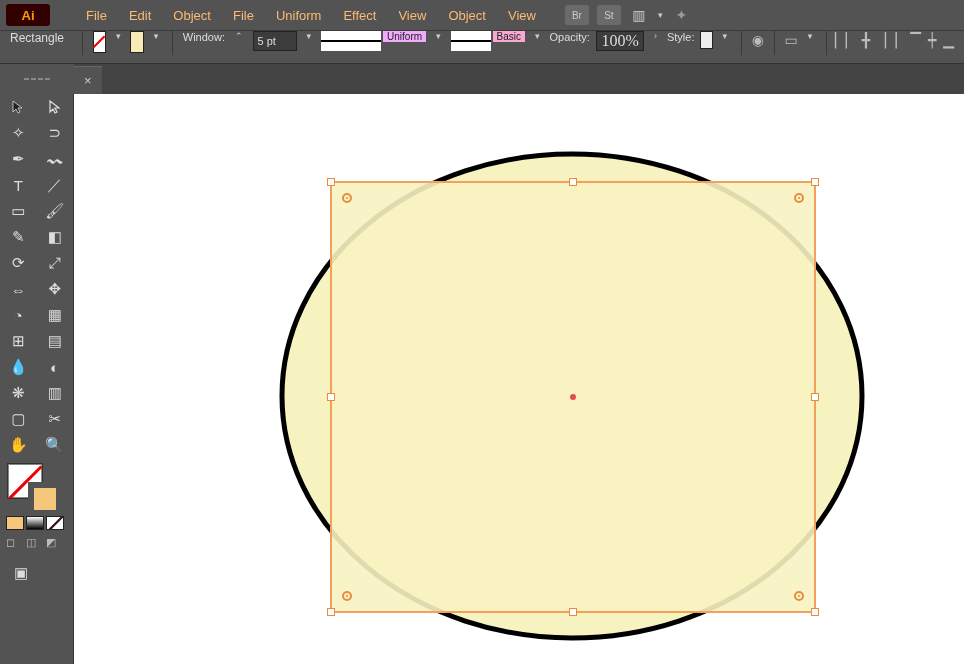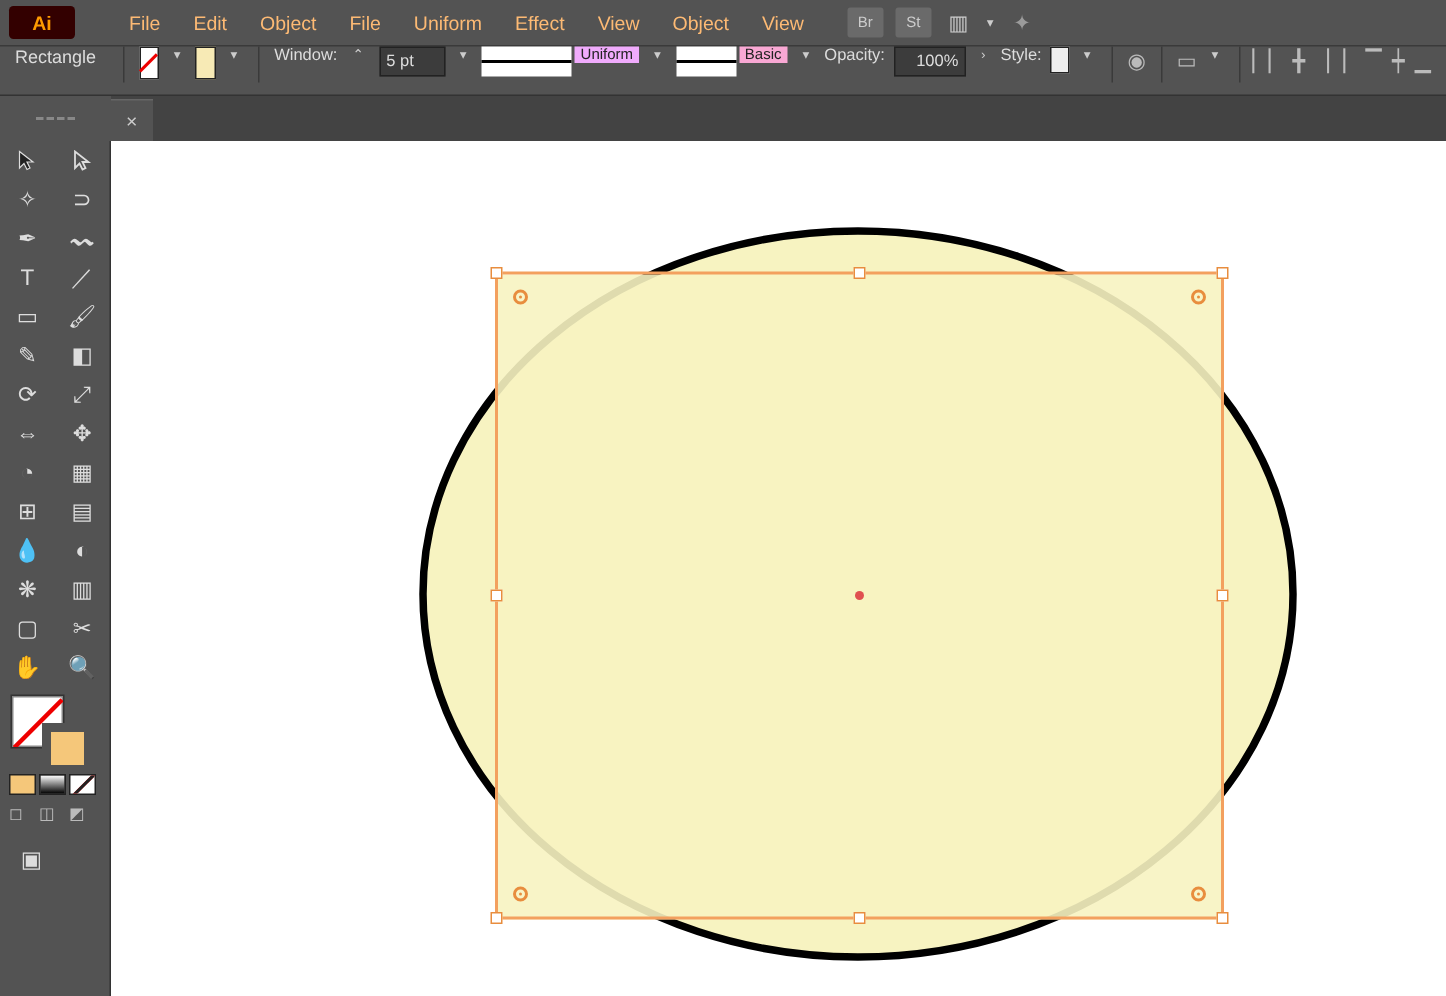--- a/index.html
+++ b/index.html
@@ -20,21 +20,21 @@
 .swatch-none { background:#fff; position:relative; }
 .swatch-none::after { content:""; position:absolute; width:140%; height:2px; background:#e00; transform:rotate(-45deg); }
 .swatch-fill { background:#f7eab5; }
 .chev { color:#ccc; font-size:9px; padding:0 4px;}
 .ctrl-text { color:#ddd; font-size:11px; }
 .ctrl-input { background:#3c3c3c; border:1px solid #222; color:#ddd; font-size:11px; width:44px; height:20px; padding:4px 4px;}
 .stroke-preview { width:70px; height:20px; background:#fff; display:flex; align-items:center; justify-content:center;}
 .stroke-preview span { width:60px; height:2px; background:#000;}
 .brush-preview { width:50px; height:20px; background:#fff; display:flex; align-items:center; justify-content:center;}
 .brush-preview span { width:40px; height:2px; background:#000; }
-.pct-input { background:#3c3c3c; border:1px solid #222; color:#ddd; font-size:11px; width:48px; height:20px; padding:0 4px; text-align:right;}
+.pct-input { background:#3c3c3c; border:1px solid #222; color:#ddd; font-size:16px; width:48px; height:20px; padding:0 4px; text-align:right;font-family:Liberation Serif, serif;}
 .style-sw { width:20px; height:18px; background:#eee; border:1px solid #222;}
 .ctrl-sep { width:1px; height:24px; background:#3a3a3a; margin:0 4px;}
 .align-ic { width:18px; height:18px; color:#bbb; display:flex; align-items:center; justify-content:center; font-size:14px;}
 
 
 .tabrow { height: 30px; background:#434343; display:flex; align-items:flex-end; padding-left:74px;}
 .doc-tab { background:#535353; color:#ddd; font-size:12px; padding:6px 10px; display:flex; align-items:center; gap:10px; border-top:1px solid #666;}
 .tab-close { color:#ccc; font-size:13px; cursor:default;}
 .tabrow-left { position:absolute; left:0; top:64px; width:74px; height:30px; background:#535353; display:flex; align-items:center; justify-content:center; gap:2px;}
 .tabrow-left span { width:5px; height:2px; background:#888;}

